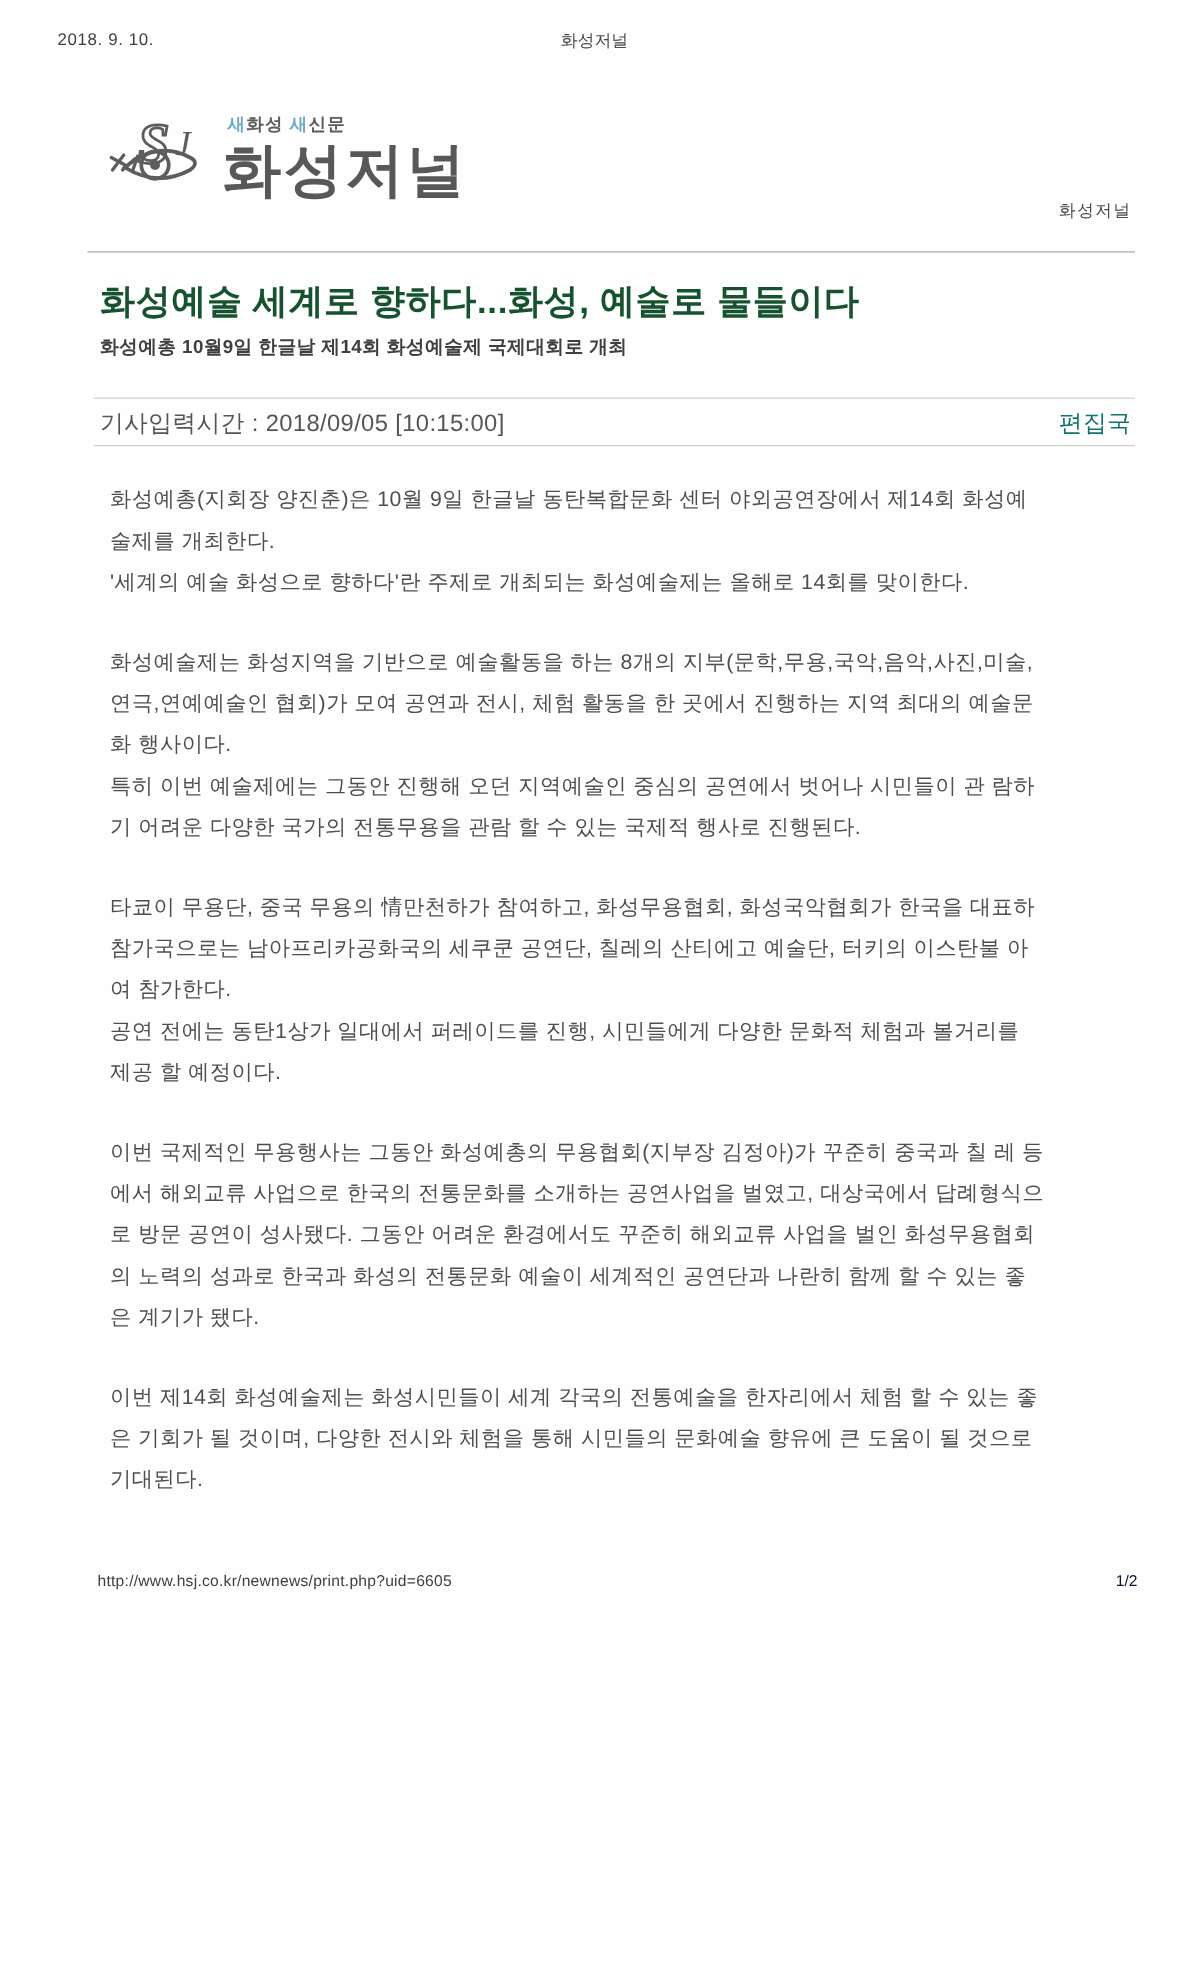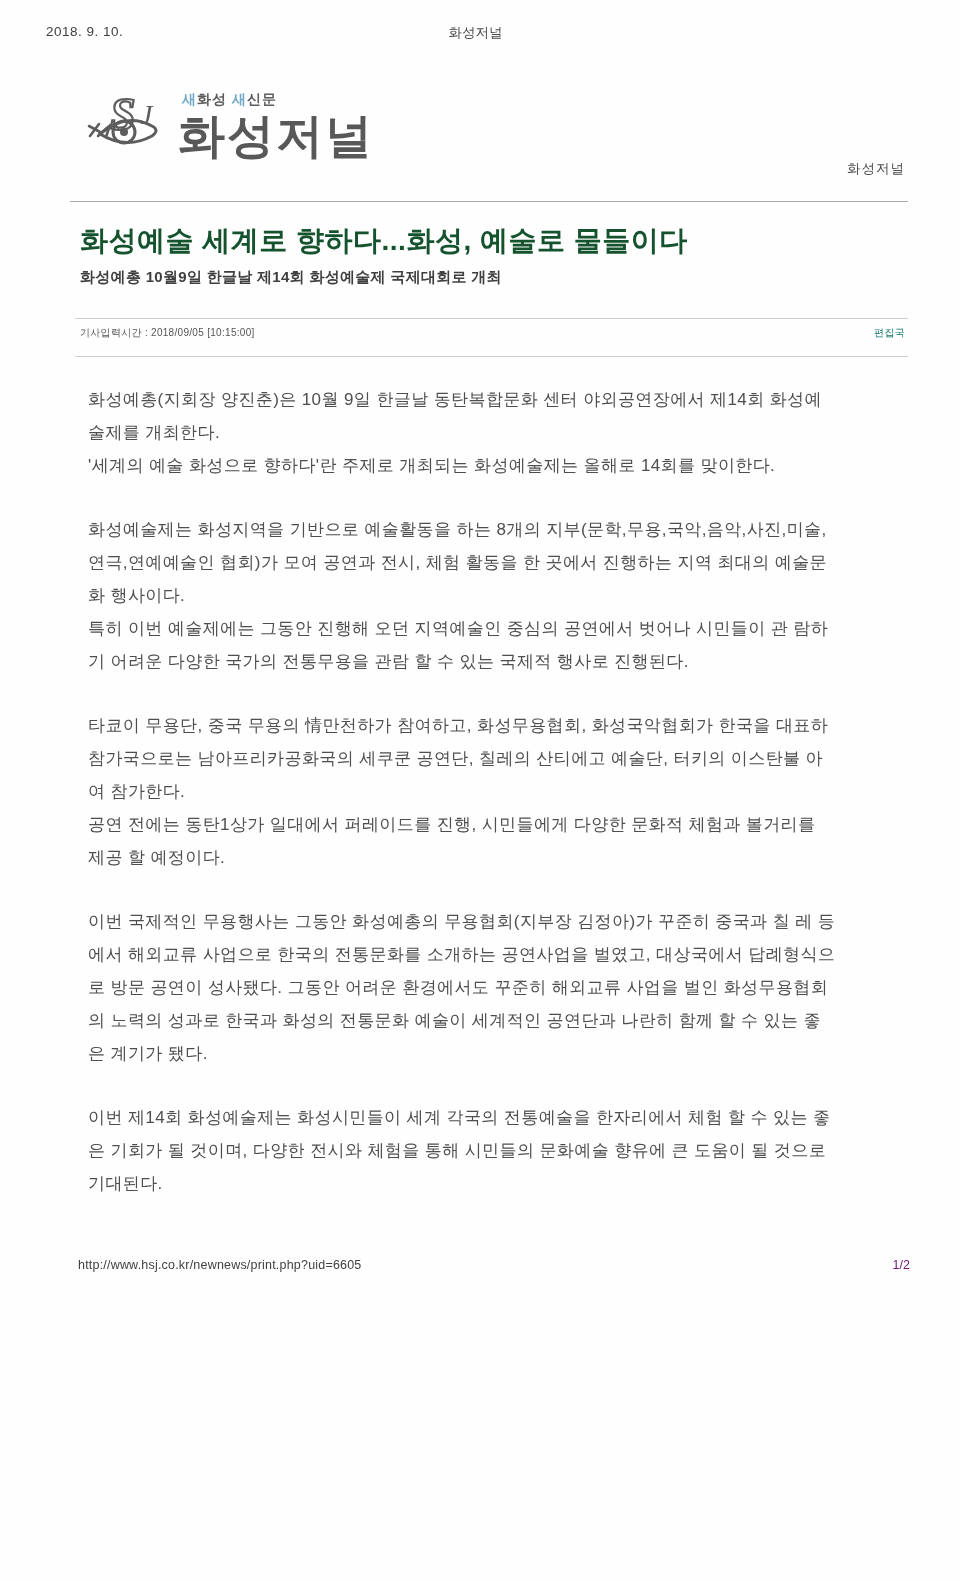--- a/index.html
+++ b/index.html
@@ -59,42 +59,42 @@
   .article-subtitle {
     position: absolute; top: 268px; left: 80px; right: 55px;
     font-size: 15px; font-weight: bold; color: #3f3f3f;
     letter-spacing: 0.3px;
   }
 
   .rule-thin-1 { position: absolute; top: 318px; left: 75px; right: 52px; border-top: 1px solid #cfcfcf; }
   .meta-row {
     position: absolute; top: 326px; left: 80px; right: 55px;
     display: flex; justify-content: space-between; align-items: flex-end;
-    font-size: 10px; color: #555555; letter-spacing: 0.3px;
+    font-size: 19px; color: #555555; letter-spacing: 0.3px;
   }
   .meta-row .meta-author { color: #0f766e; }
   .rule-thin-2 { position: absolute; top: 356px; left: 75px; right: 52px; border-top: 1px solid #cfcfcf; }
 
   
   .article-body {
     position: absolute; top: 383px; left: 88px; right: 52px;
     font-size: 17px; color: #4e4e4e;
     letter-spacing: 0.4px;
   }
   .article-body .paragraph { margin-bottom: 31px; }
   .article-body .line { line-height: 33px; white-space: nowrap; }
 
   
   .print-footer {
     position: absolute; top: 1258px; left: 78px; right: 50px;
     display: flex; justify-content: space-between; align-items: flex-start;
     font-size: 12.5px; color: #3f3f3f;
   }
   .print-footer .pf-url { letter-spacing: 0.2px; }
-  .print-footer .pf-page { color: #701a75; }
+  .print-footer .pf-page { color: #0f172a; }
 </style>
 </head>
 <body>
 
 <div class="page">
 
   <div class="print-header">
     <div class="ph-date">2018. 9. 10.</div>
     <div class="ph-title">화성저널</div>
     <div class="ph-right"></div>

